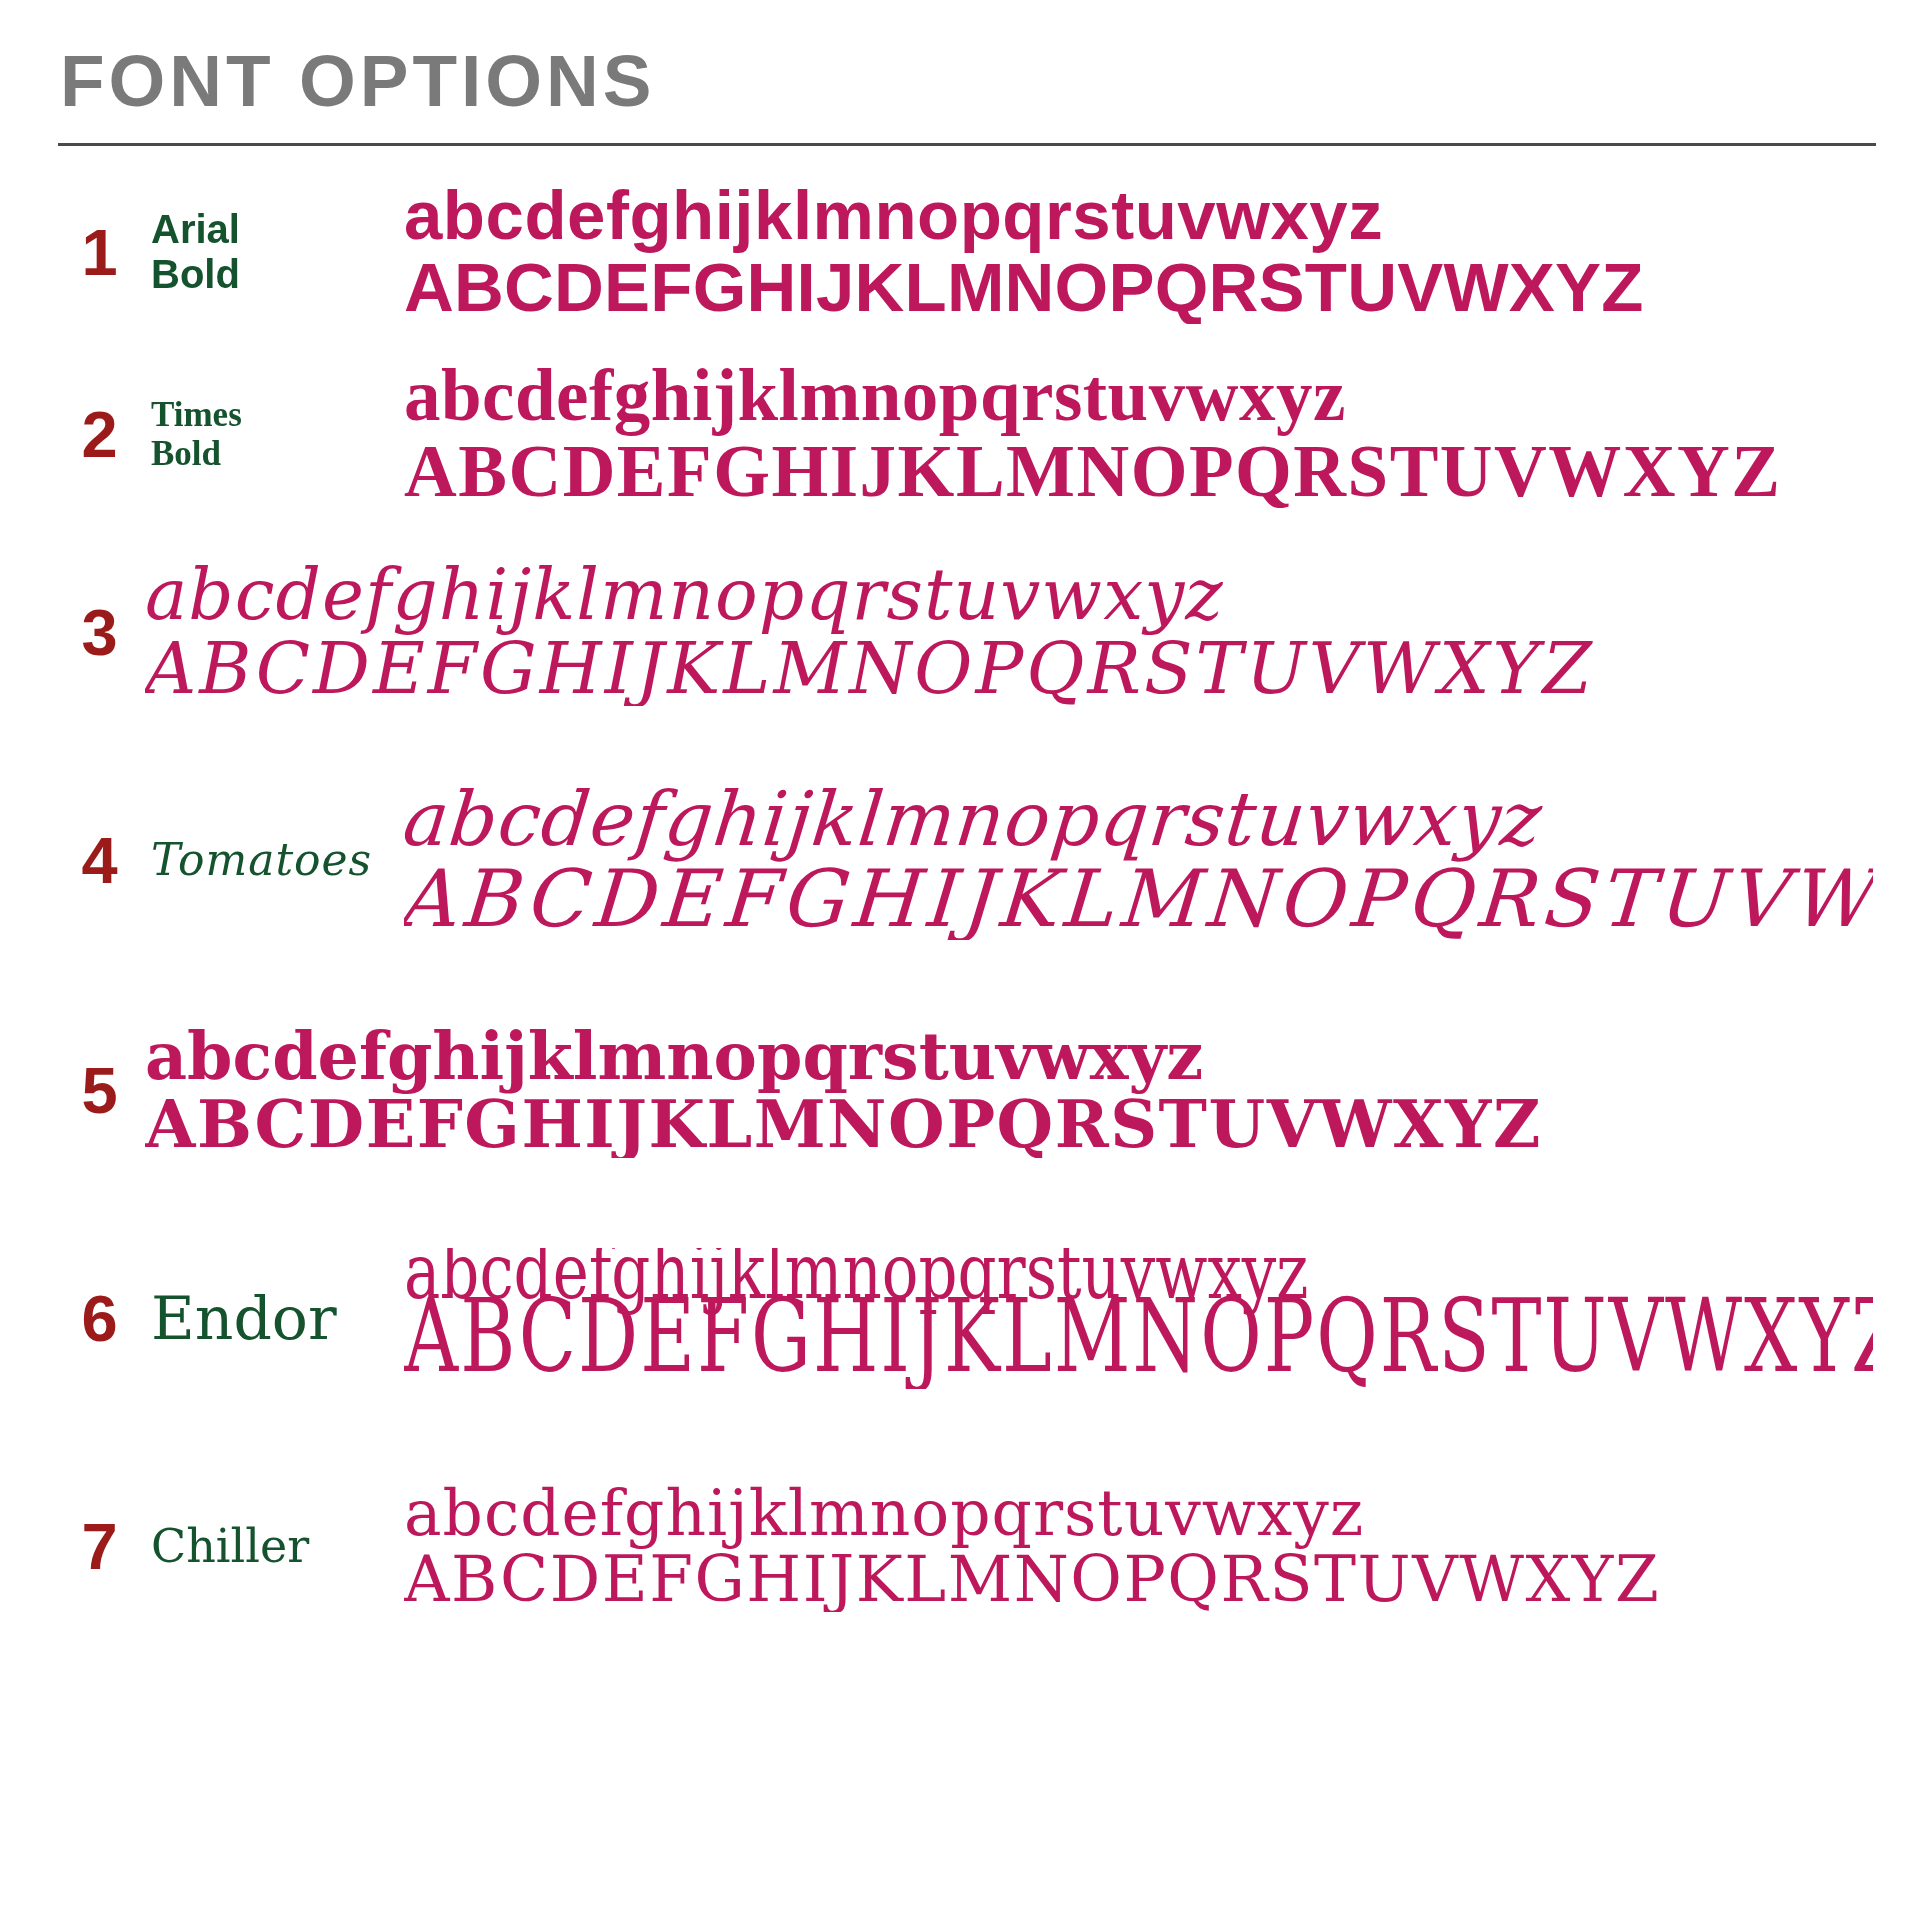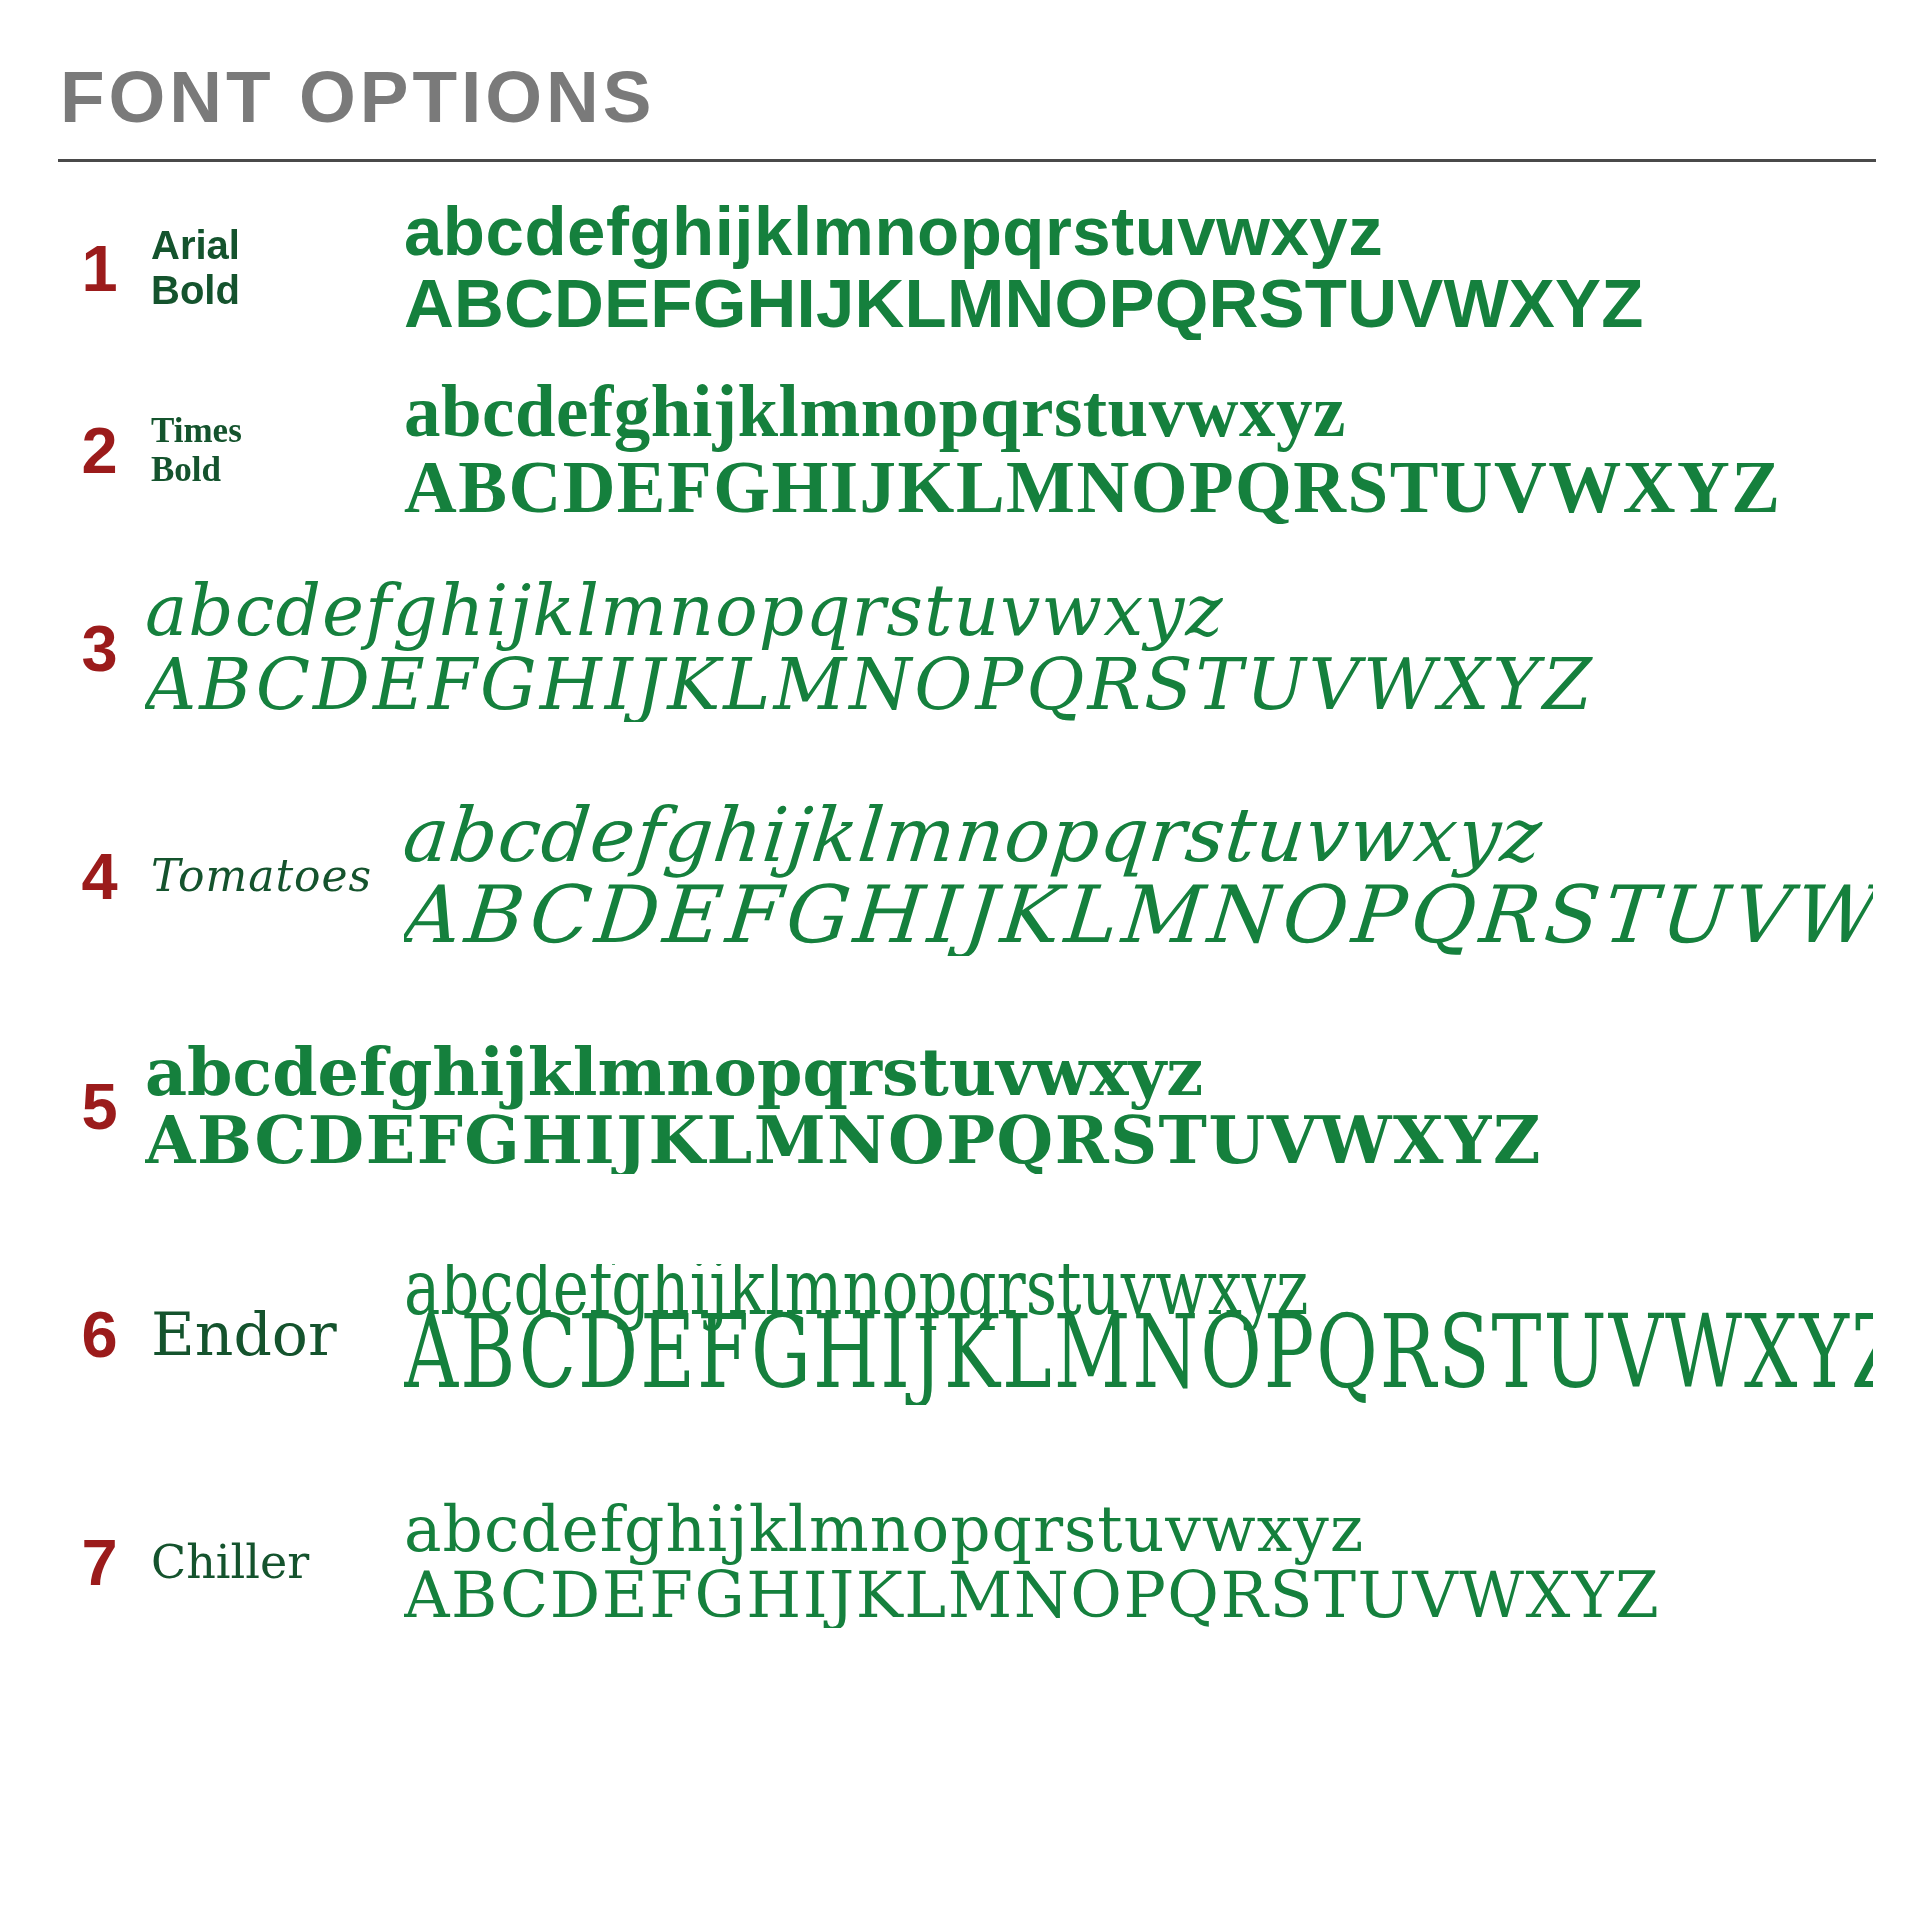--- a/index.html
+++ b/index.html
@@ -11,21 +11,21 @@
     height: 1927px;
     background: #ffffff;
     font-family: "Liberation Sans", sans-serif;
     overflow: hidden;
   }
   .sheet {
     position: relative;
     width: 1927px;
     height: 1370px;
     box-sizing: border-box;
-    padding: 50px 54px 0 54px;
+    padding: 34px 54px 0 54px;
   }
   .title {
     font-family: "Liberation Sans", sans-serif;
     font-weight: bold;
     font-size: 73px;
     letter-spacing: 4px;
     color: #7a7a7a;
     margin: 10px 0 0 6px;
     line-height: 1.0;
   }
@@ -55,21 +55,21 @@
   .fname {
     flex: 0 0 259px;
     color: #14532d;
     line-height: 1.12;
     padding: 0 6px;
     box-sizing: border-box;
   }
   .fname span { display: block; }
   .sample {
     flex: 1 1 auto;
-    color: #15803d;
+    color: #be185d;
     overflow: hidden;
     white-space: nowrap;
   }
   .sample .lc, .sample .uc { display: block; line-height: 1.04; }
 
   
   .r1 { height: 176px; }
   .r1 .fname { font-family: "Liberation Sans", sans-serif; font-weight: bold; font-size: 40px; }
   .r1 .sample { font-family: "Liberation Sans", sans-serif; font-weight: bold; }
   .r1 .lc { font-size: 69px; letter-spacing: 0.5px; }

